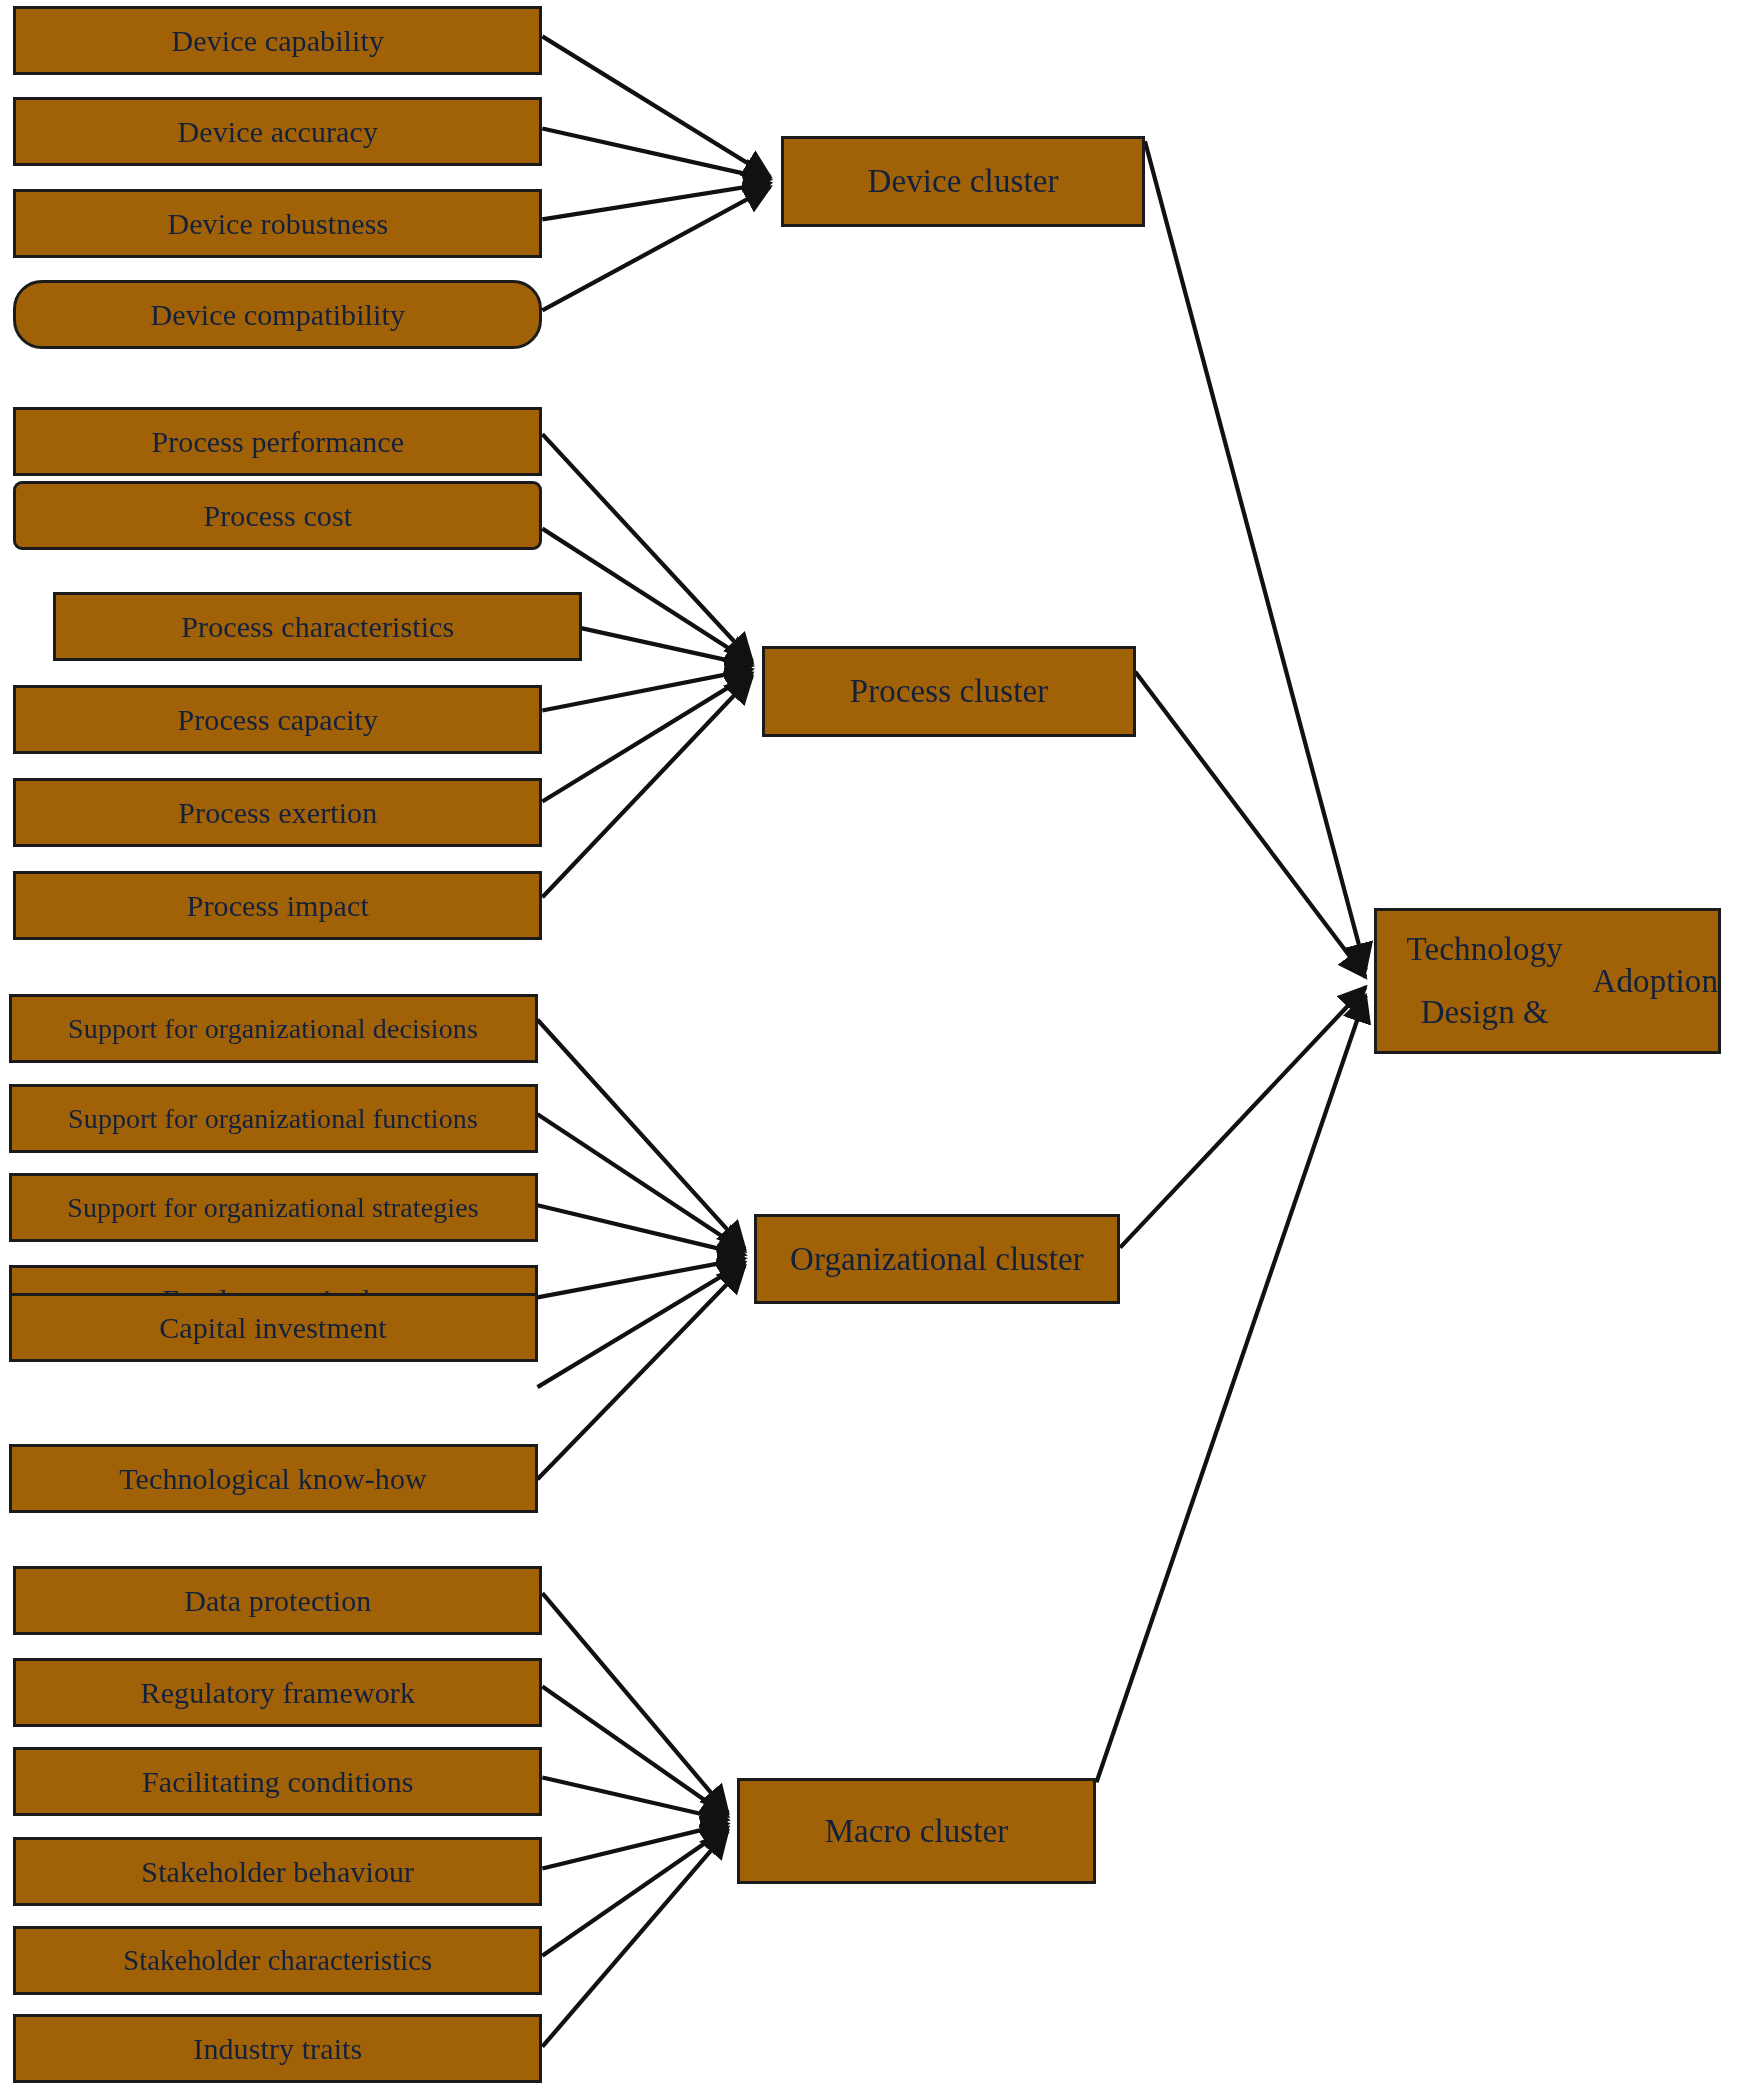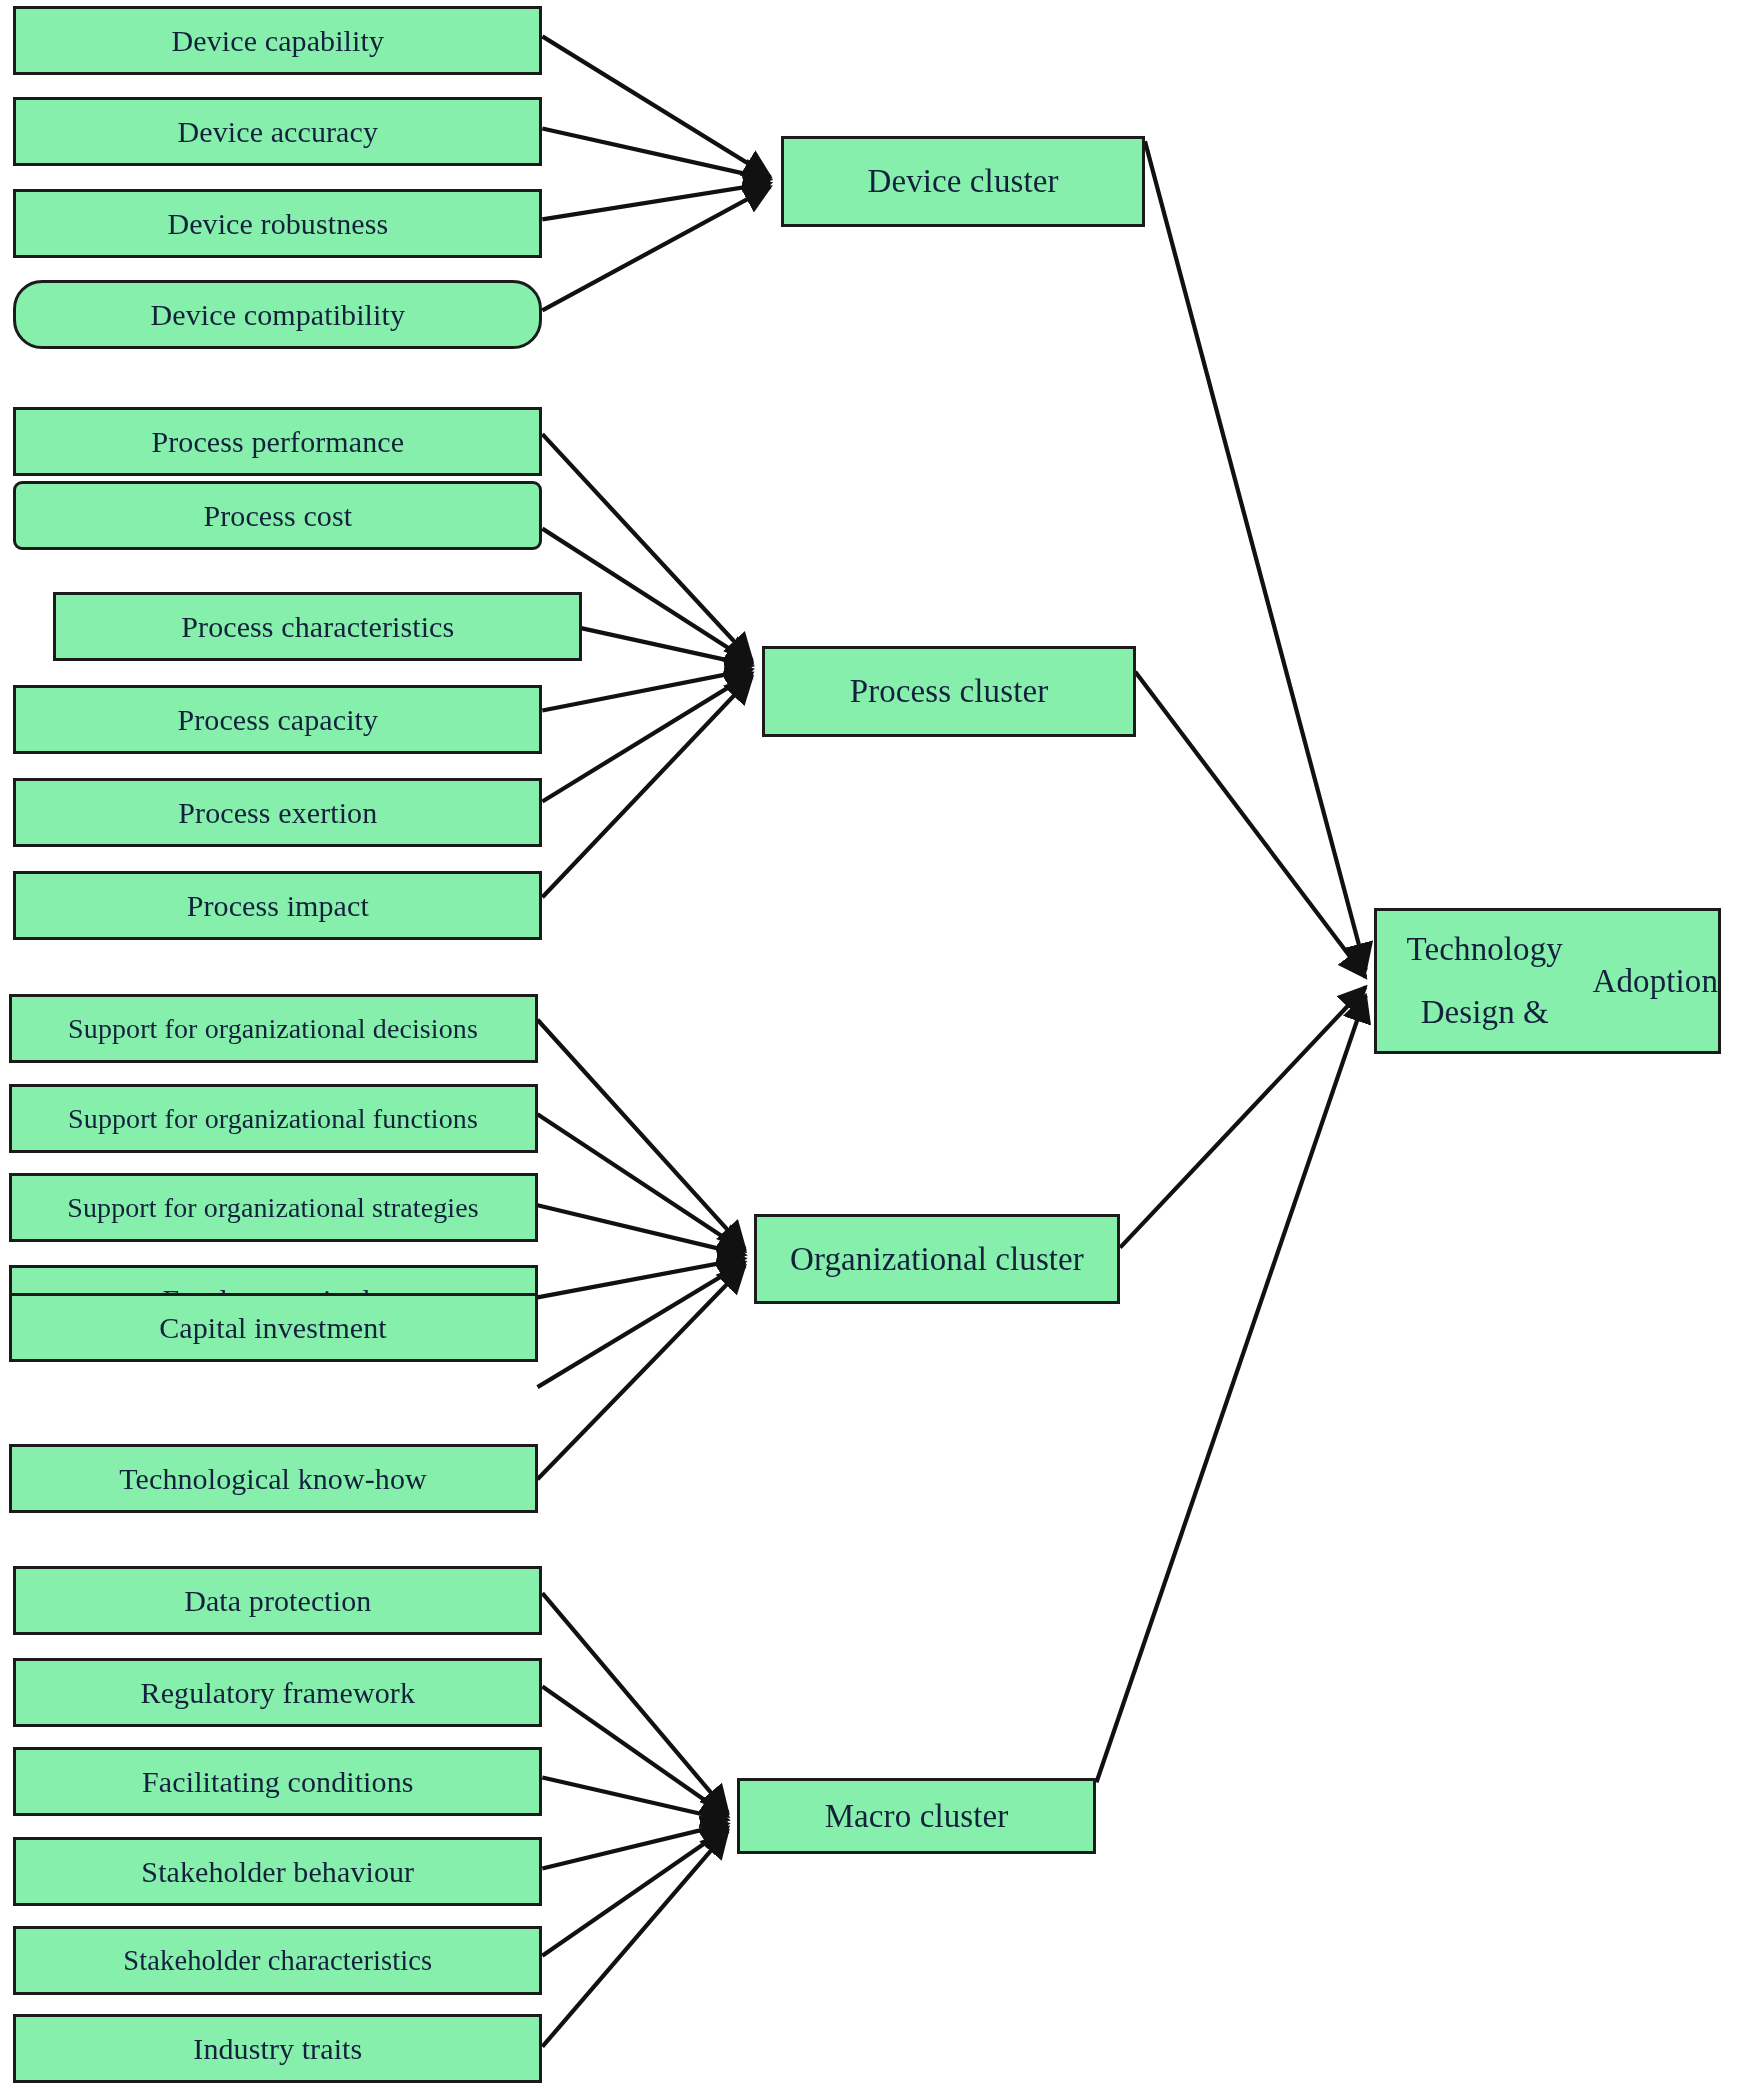--- a/index.html
+++ b/index.html
@@ -21,21 +21,21 @@
     position: absolute;
     left: 0;
     top: 0;
     width: 1754px;
     height: 2097px;
     pointer-events: none;
   }
   .node-box {
     position: absolute;
     box-sizing: border-box;
-    background: #86efac;
+    background: #a16207;
     border: 3px solid #1b1b1b;
     display: flex;
     align-items: center;
     justify-content: center;
     text-align: center;
     color: #14213d;
     line-height: 1.18;
     letter-spacing: 0.1px;
   }
   .factor-box {
@@ -177,21 +177,21 @@
 
   <div class="node-box cluster-box" style="left:781px; top:136px; width:364px; height:91px;">
     <span>Device cluster</span>
   </div>
   <div class="node-box cluster-box" style="left:762px; top:646px; width:374px; height:91px;">
     <span>Process cluster</span>
   </div>
   <div class="node-box cluster-box" style="left:754px; top:1214px; width:366px; height:90px;">
     <span>Organizational cluster</span>
   </div>
-  <div class="node-box cluster-box" style="left:737px; top:1778px; width:359px; height:76px;">
+  <div class="node-box cluster-box" style="left:737px; top:1778px; width:359px; height:106px;">
     <span>Macro cluster</span>
   </div>
 
   <div class="node-box target-box" style="left:1374px; top:908px; width:347px; height:146px;">
     <span class="target-line">Technology Design &amp;</span>
     <span class="target-line">Adoption</span>
   </div>
 
 </div>
 

